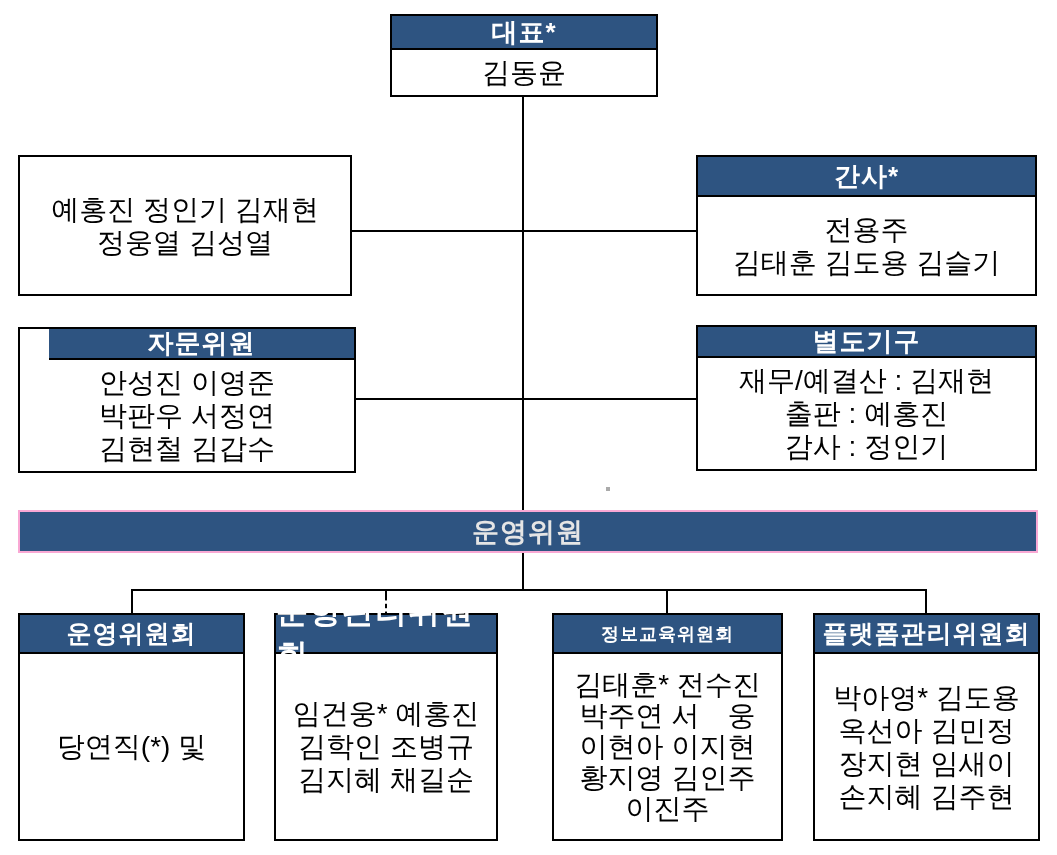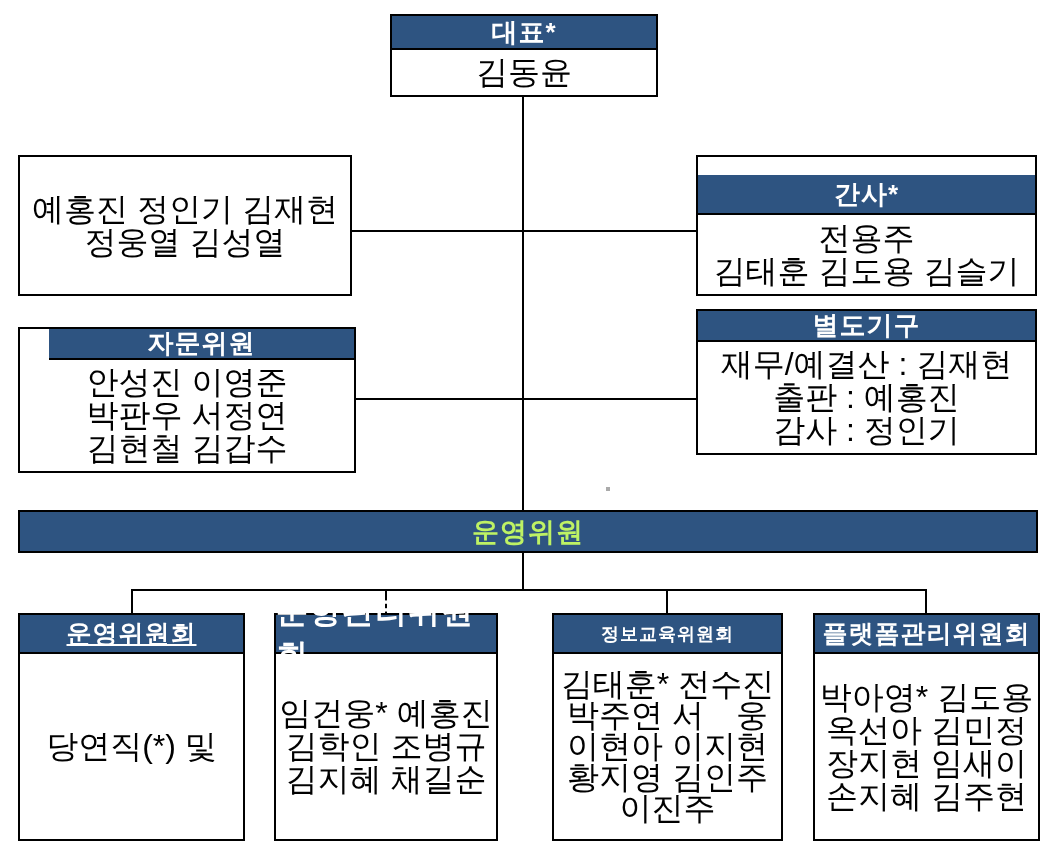--- a/index.html
+++ b/index.html
@@ -33,30 +33,30 @@
     border-bottom: 2px solid #000000;
     flex: 0 0 auto;
     letter-spacing: 1px;
   }
   .box-body {
     flex: 1 1 auto;
     display: flex;
     flex-direction: column;
     align-items: center;
     justify-content: center;
-    font-size: 32px;
+    font-size: 28px;
     line-height: 33px;
     text-align: center;
     white-space: pre-wrap;
   }
   .band {
     position: absolute;
     background: #2e5481;
-    border: 2px solid #000000;
-    color: #bef264;
+    border: 2px solid #f9a8d4;
+    color: #e5e5e5;
     font-weight: bold;
     font-size: 27px;
     display: flex;
     align-items: center;
     justify-content: center;
     letter-spacing: 1px;
   }
   .connector {
     position: absolute;
     background: #000000;
@@ -92,49 +92,49 @@
   </div>
 
   <div class="box" style="left:18px; top:155px; width:334px; height:141px;">
     <div class="box-body">
       <div>예홍진 정인기 김재현</div>
       <div>정웅열 김성열</div>
     </div>
   </div>
 
   <div class="box" style="left:696px; top:155px; width:341px; height:141px;">
-    <div class="box-header" style="height:40px;margin-top:18px;">간사*</div>
+    <div class="box-header" style="height:40px;">간사*</div>
     <div class="box-body">
       <div>전용주</div>
       <div>김태훈 김도용 김슬기</div>
     </div>
   </div>
 
   <div class="box" style="left:18px; top:327px; width:338px; height:146px;">
     <div class="box-header" style="height:31px;margin-left:29px;">자문위원</div>
     <div class="box-body">
       <div>안성진 이영준</div>
       <div>박판우 서정연</div>
       <div>김현철 김갑수</div>
     </div>
   </div>
 
-  <div class="box" style="left:696px; top:309px; width:341px; height:146px;">
+  <div class="box" style="left:696px; top:325px; width:341px; height:146px;">
     <div class="box-header" style="height:31px;">별도기구</div>
     <div class="box-body">
       <div>재무/예결산 : 김재현</div>
       <div>출판 : 예홍진</div>
       <div>감사 : 정인기</div>
     </div>
   </div>
 
   <div class="band" style="left:18px; top:510px; width:1020px; height:43px;">운영위원</div>
 
   <div class="box" style="left:18px; top:613px; width:227px; height:228px;">
-    <div class="box-header" style="height:39px; font-size:25px;text-decoration:underline;">운영위원회</div>
+    <div class="box-header" style="height:39px; font-size:25px;">운영위원회</div>
     <div class="box-body">
       <div>당연직(*) 및</div>
     </div>
   </div>
 
   <div class="box" style="left:274px; top:613px; width:224px; height:228px;">
     <div class="box-header" style="height:39px; font-size:32px;font-family:Liberation Serif, serif;">문항관리위원회</div>
     <div class="box-body">
       <div>임건웅* 예홍진</div>
       <div>김학인 조병규</div>

